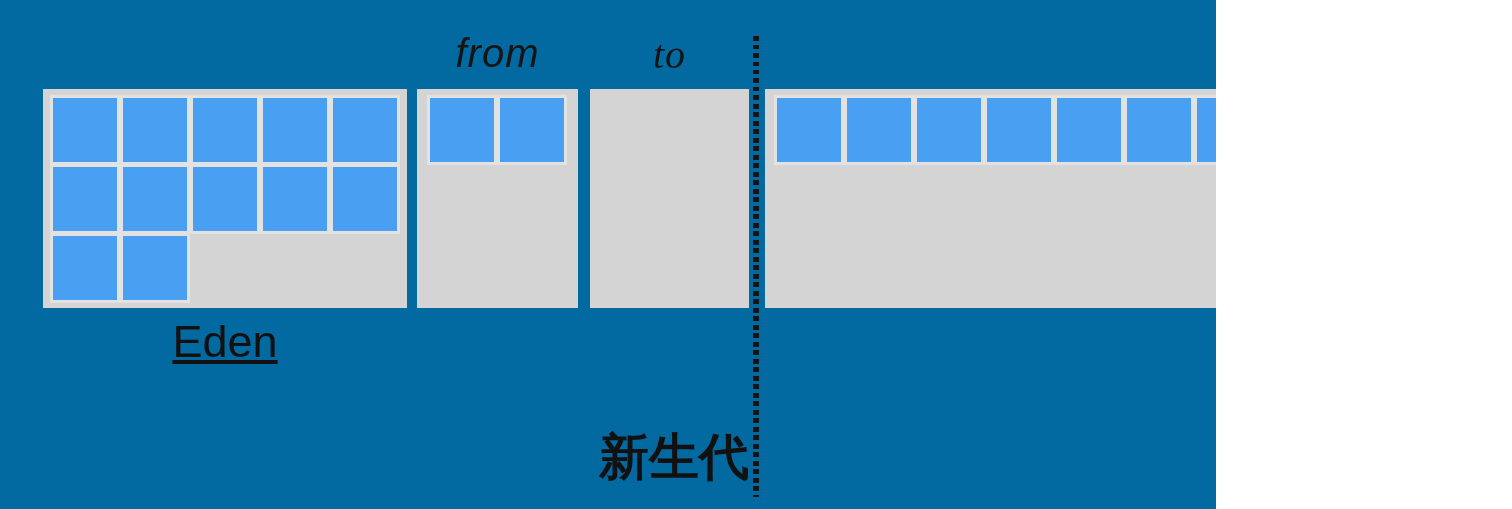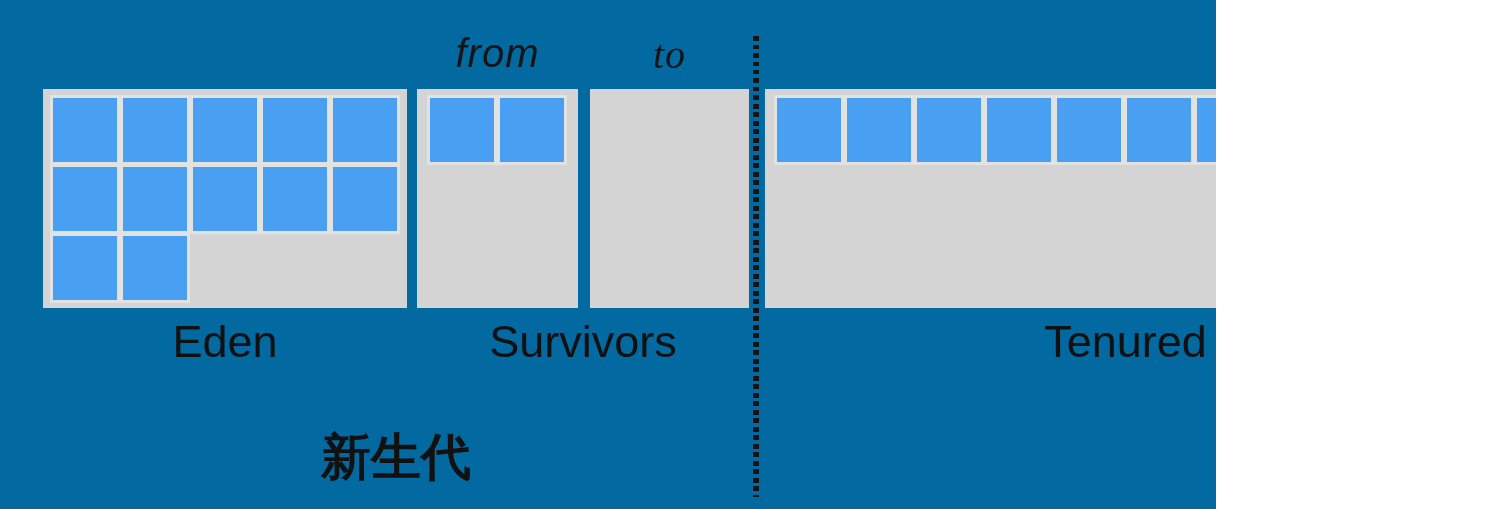--- a/index.html
+++ b/index.html
@@ -54,31 +54,31 @@
   #from-label { left: 417px; width: 161px; }
   #to-label   { left: 590px; width: 159px; font-family: Liberation Serif, serif; }
 
   .region-label {
     position: absolute;
     top: 316px;
     font-size: 45px;
     color: #111111;
     text-align: center;
   }
-  #eden-label      { left: 43px;  width: 364px; }
+  #eden-label      { left: 43px;  width: 364px; text-decoration: underline; }
   #survivors-label { left: 417px; width: 332px; }
   #tenured-label   { left: 765px; width: 721px; }
 
   .gen-label {
     position: absolute;
     top: 424px;
     font-size: 50px;
     font-weight: bold;
     color: #111111;
-    text-align: center;
+    text-align: right;
   }
   #young-gen-label { left: 43px;  width: 706px; }
   #old-gen-label   { left: 765px; width: 721px; }
 
   #divider {
     position: absolute;
     left: 753px;
     top: 36px;
     width: 6px;
     height: 461px;
@@ -149,21 +149,19 @@
         <div class="block"></div>
         <div class="block"></div>
         <div class="block"></div>
         <div class="block"></div>
         <div class="block"></div>
       </div>
     </div>
 
   <div id="eden-label" class="region-label">Eden</div>
 
-  <div id="survivors-label" class="region-label">Survivors</div>
 
-  <div id="tenured-label" class="region-label">Tenured</div>
 
   <div id="young-gen-label" class="gen-label">新生代</div>
 
 
 
 </div>
 
 </body></html>

